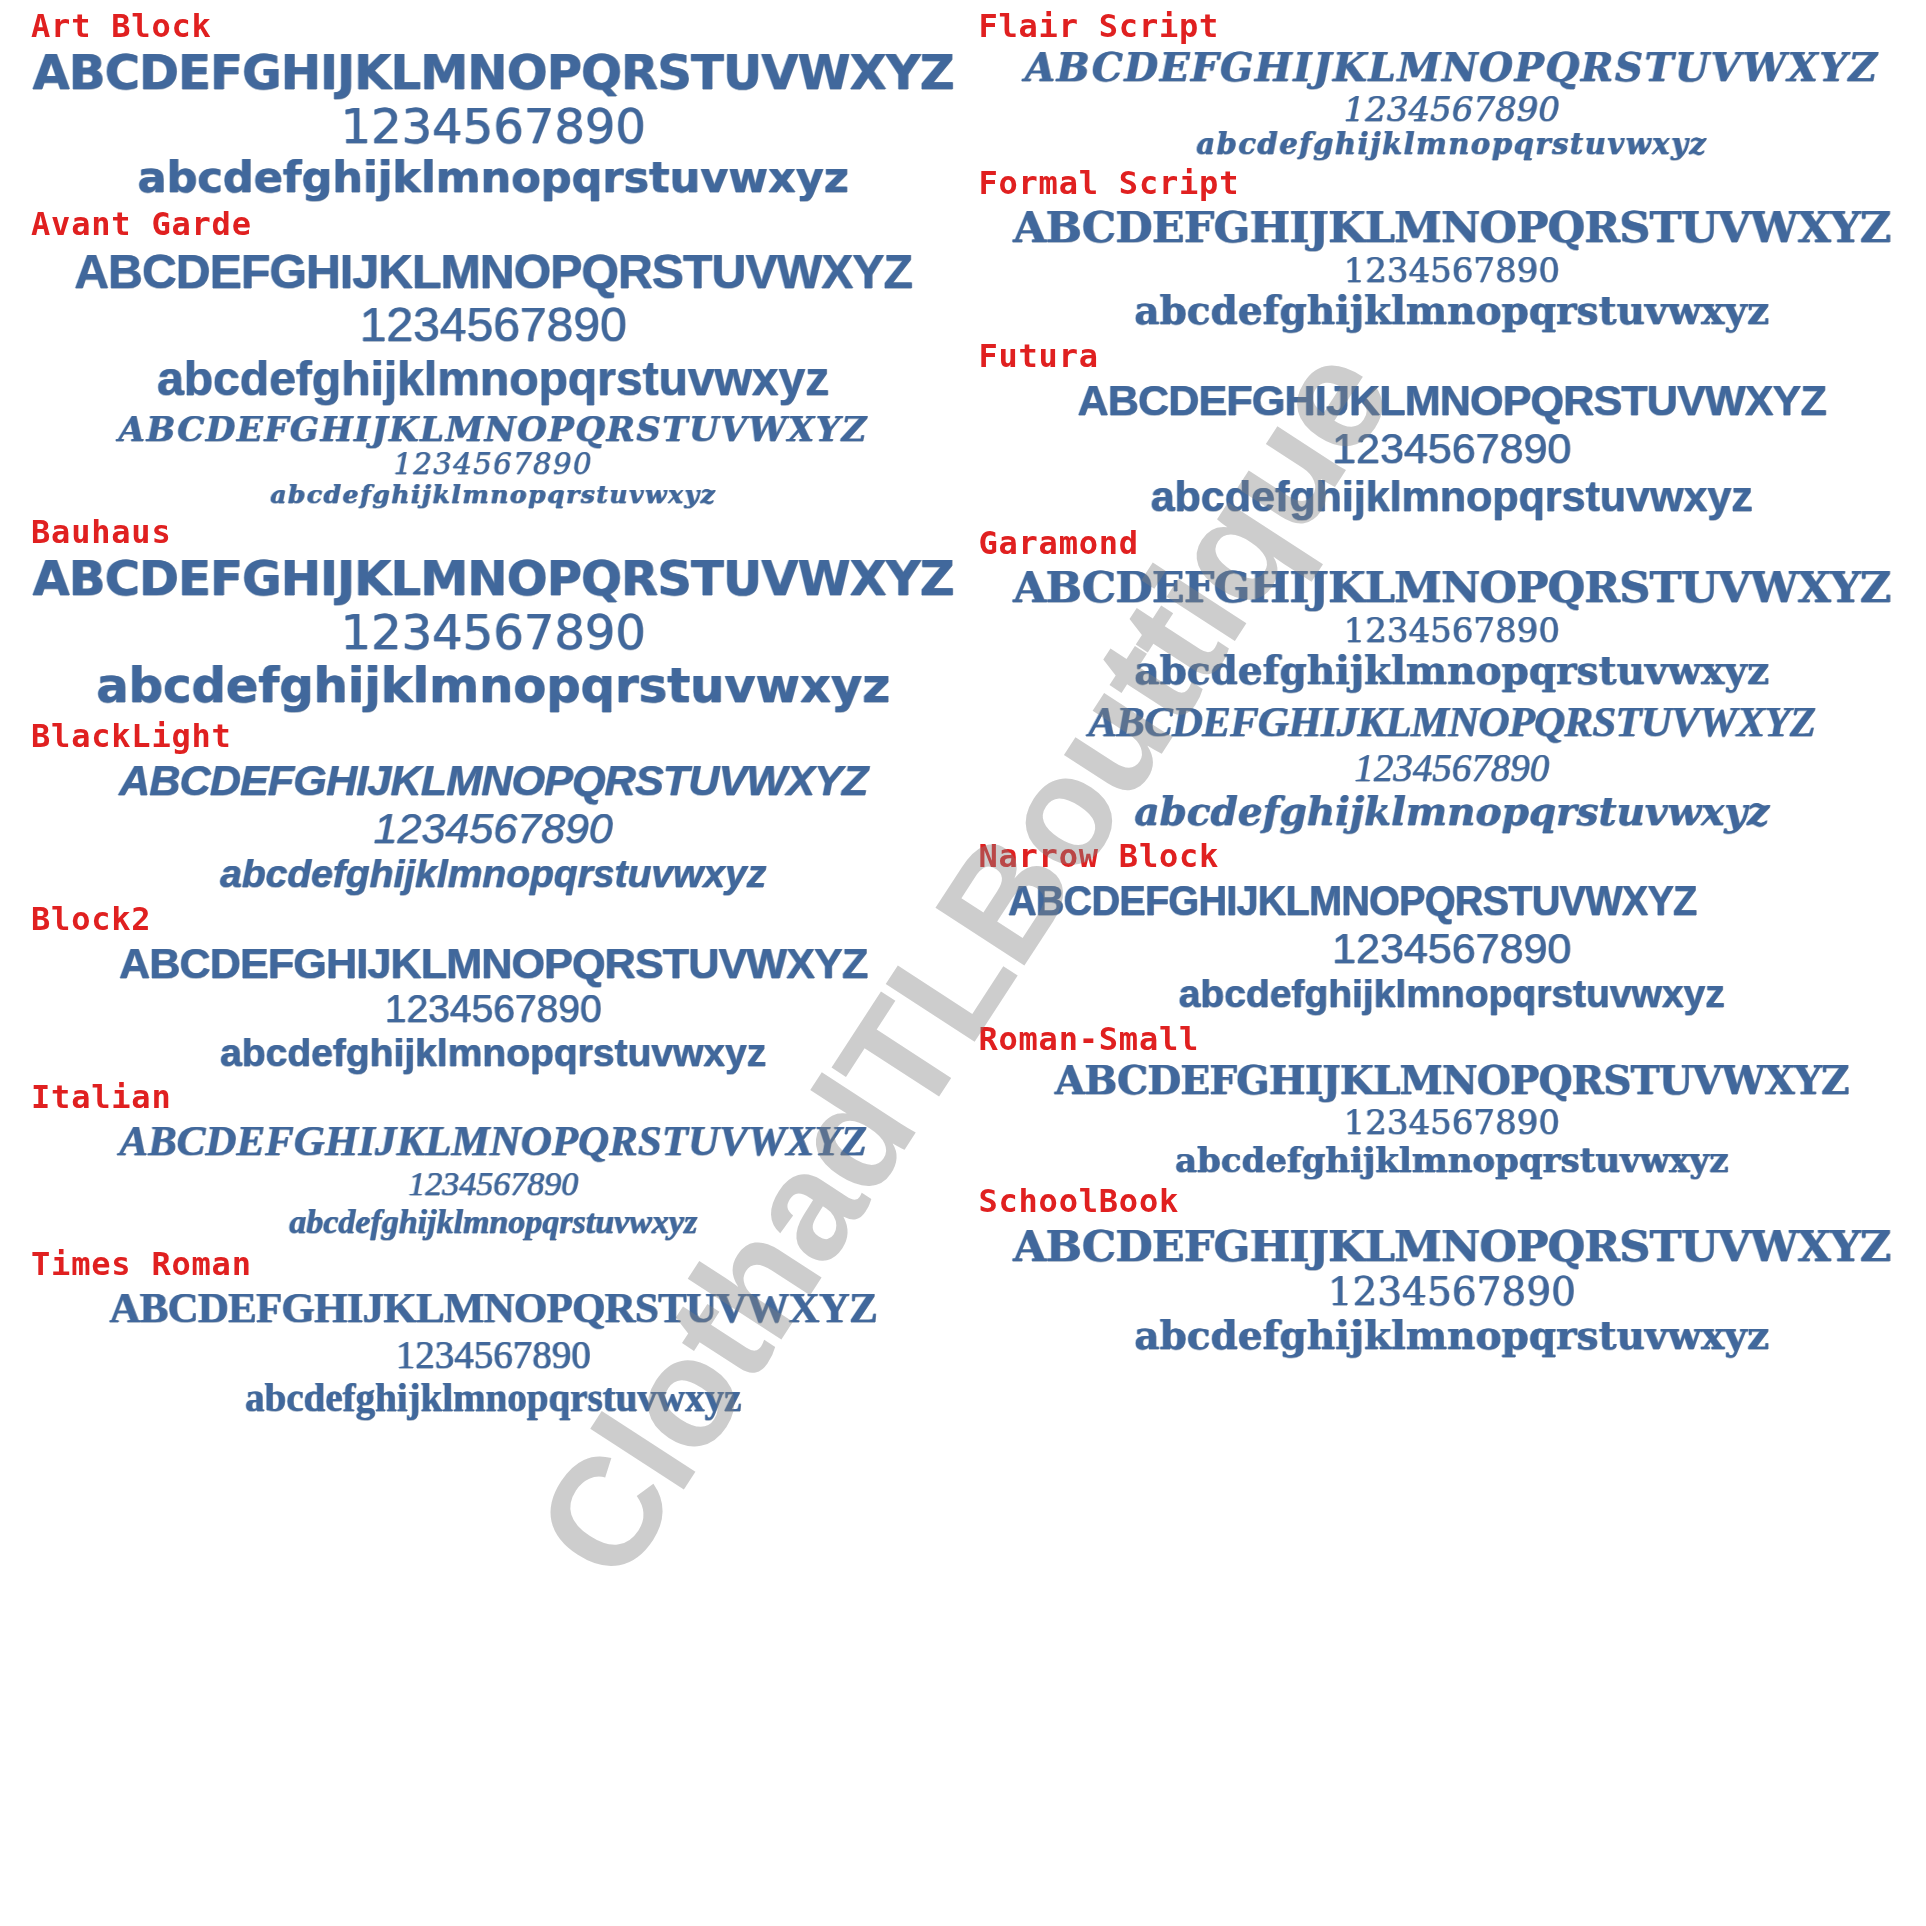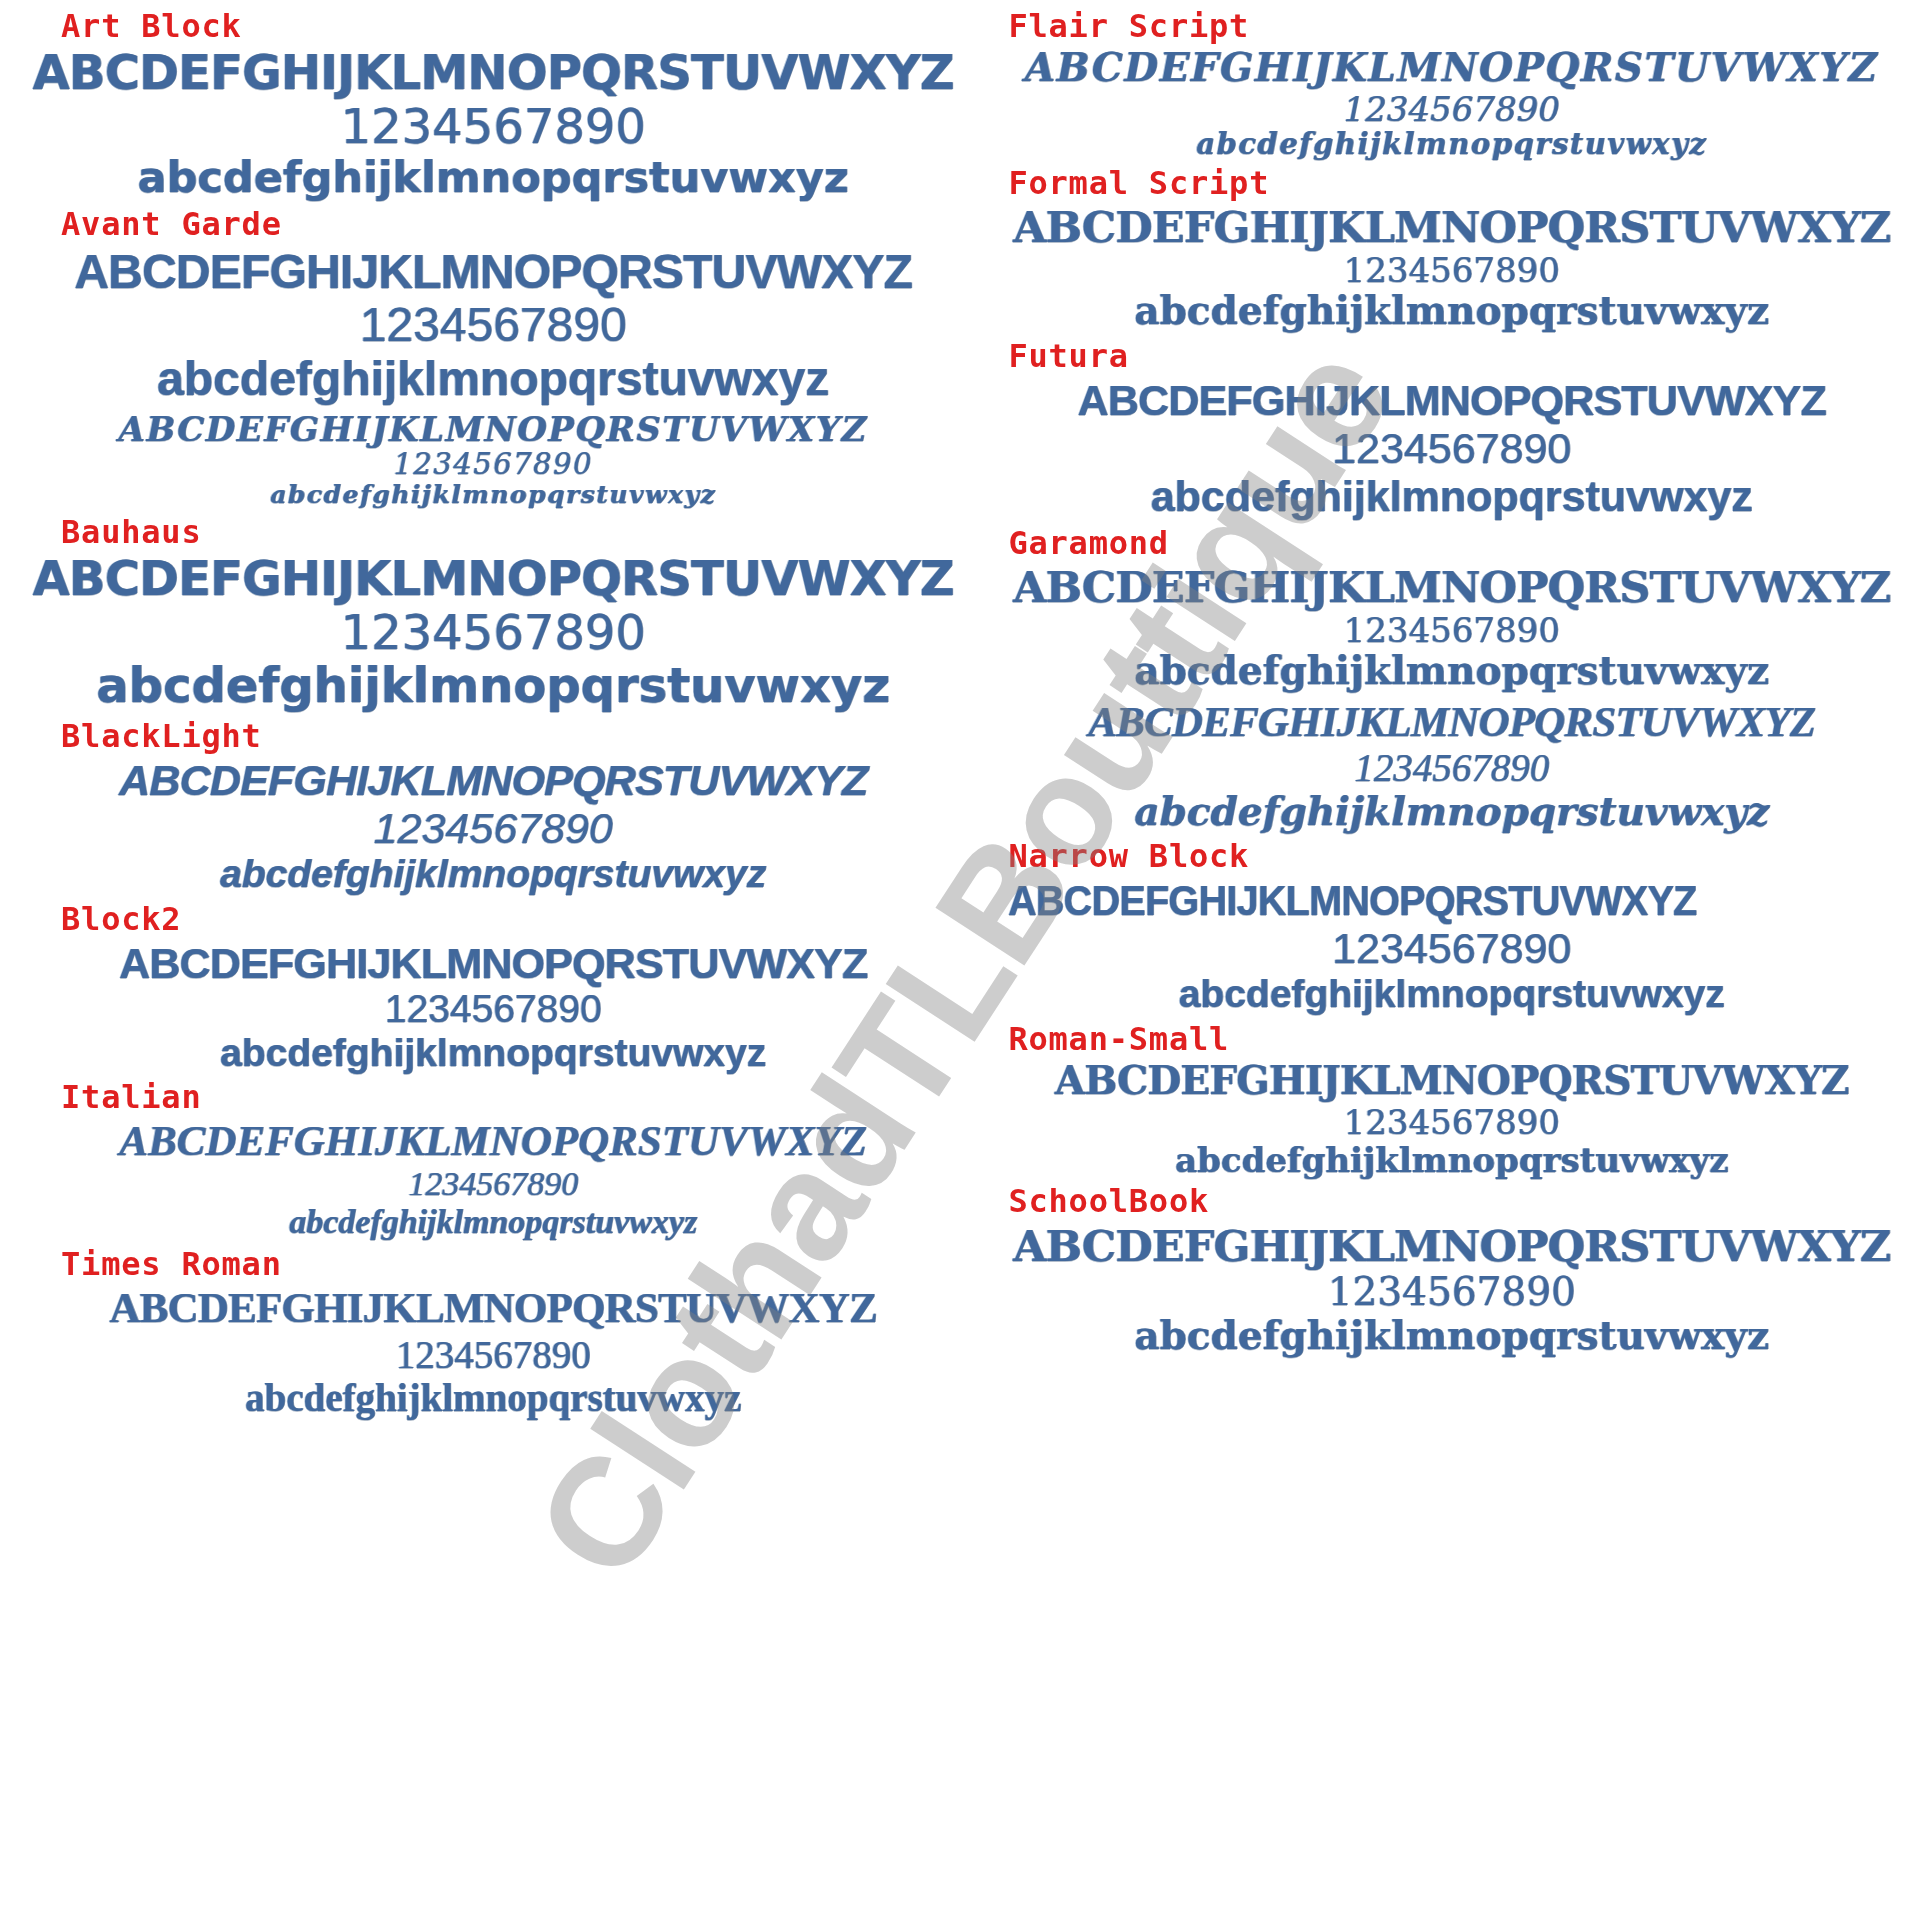--- a/index.html
+++ b/index.html
@@ -58,21 +58,20 @@
     margin-bottom: 4.6px;
   }
   .font-name {
     color: #e02020;
     font-family: "DejaVu Sans Mono", monospace;
     font-weight: bold;
     font-size: 32px;
     letter-spacing: 0.8px;
     line-height: 1.15;
     margin-bottom: 1.5px;
-    margin-left: 30px;
   }
   .sample {
     color: #41689c;
     text-align: center;
     line-height: 1.12;
     white-space: nowrap;
     text-shadow:
        0.8px 0 0 rgba(38,70,110,0.55),
       -0.8px 0 0 rgba(110,145,190,0.55),
        0 0.8px 0 rgba(38,70,110,0.35);

